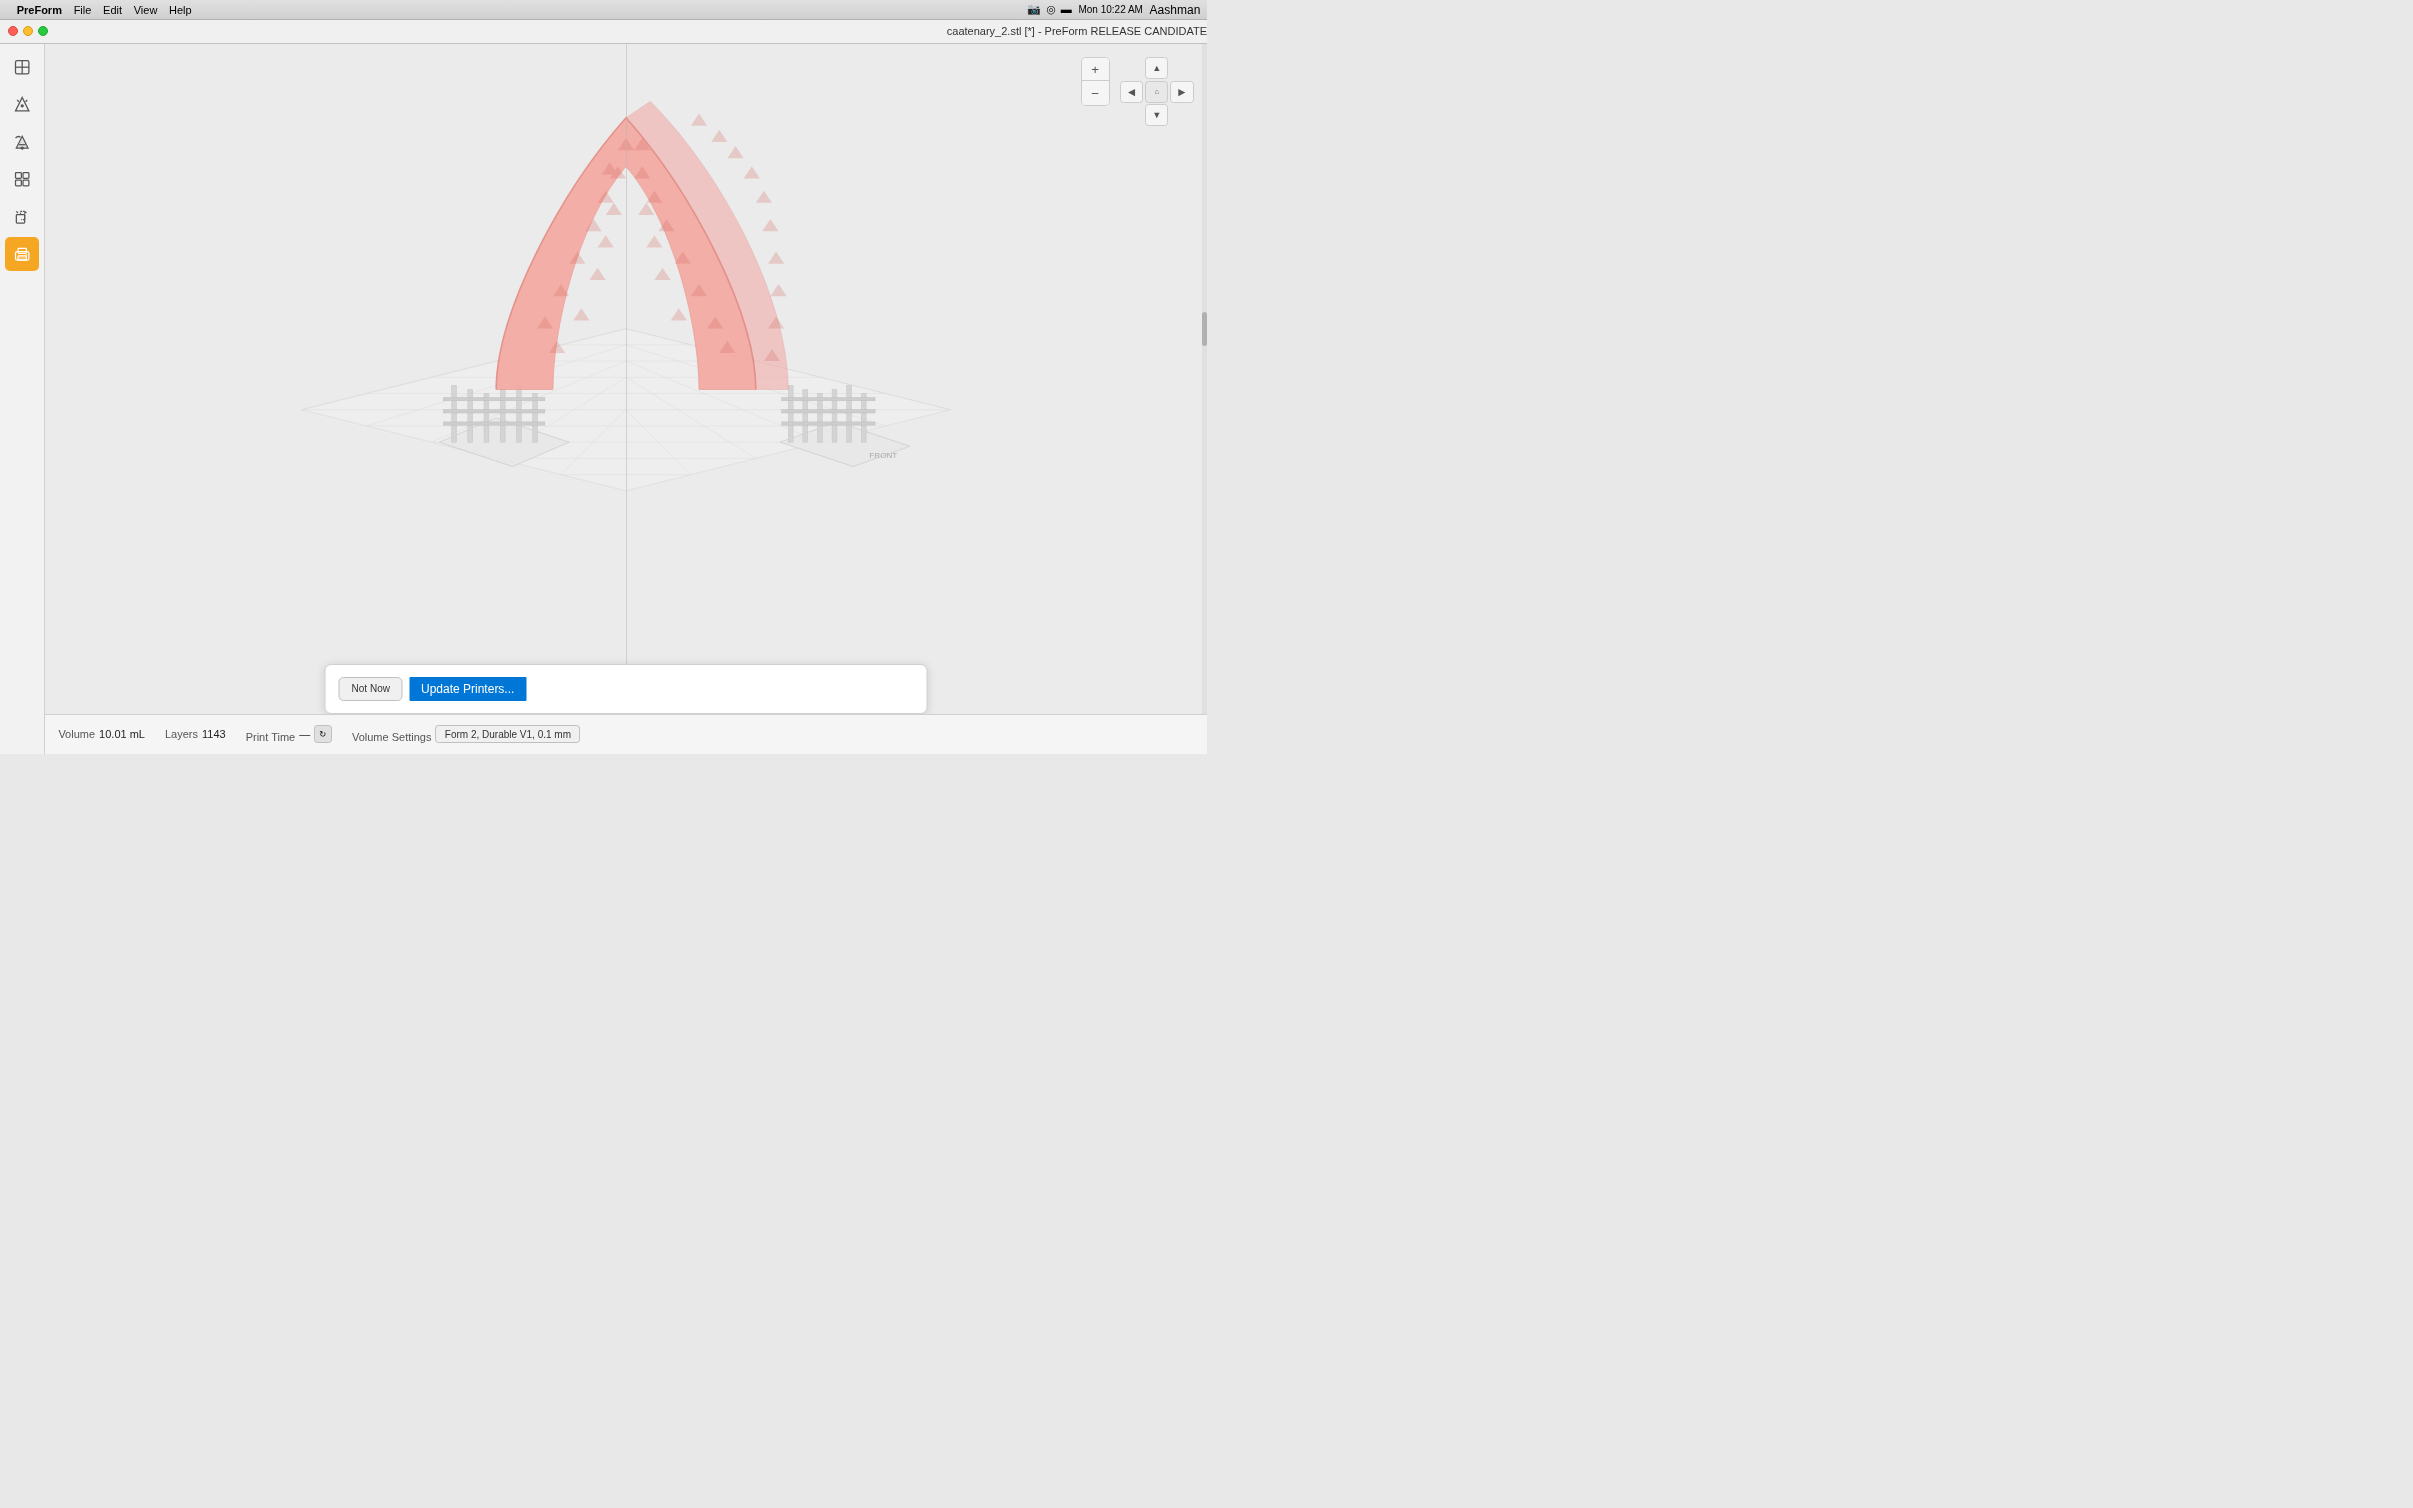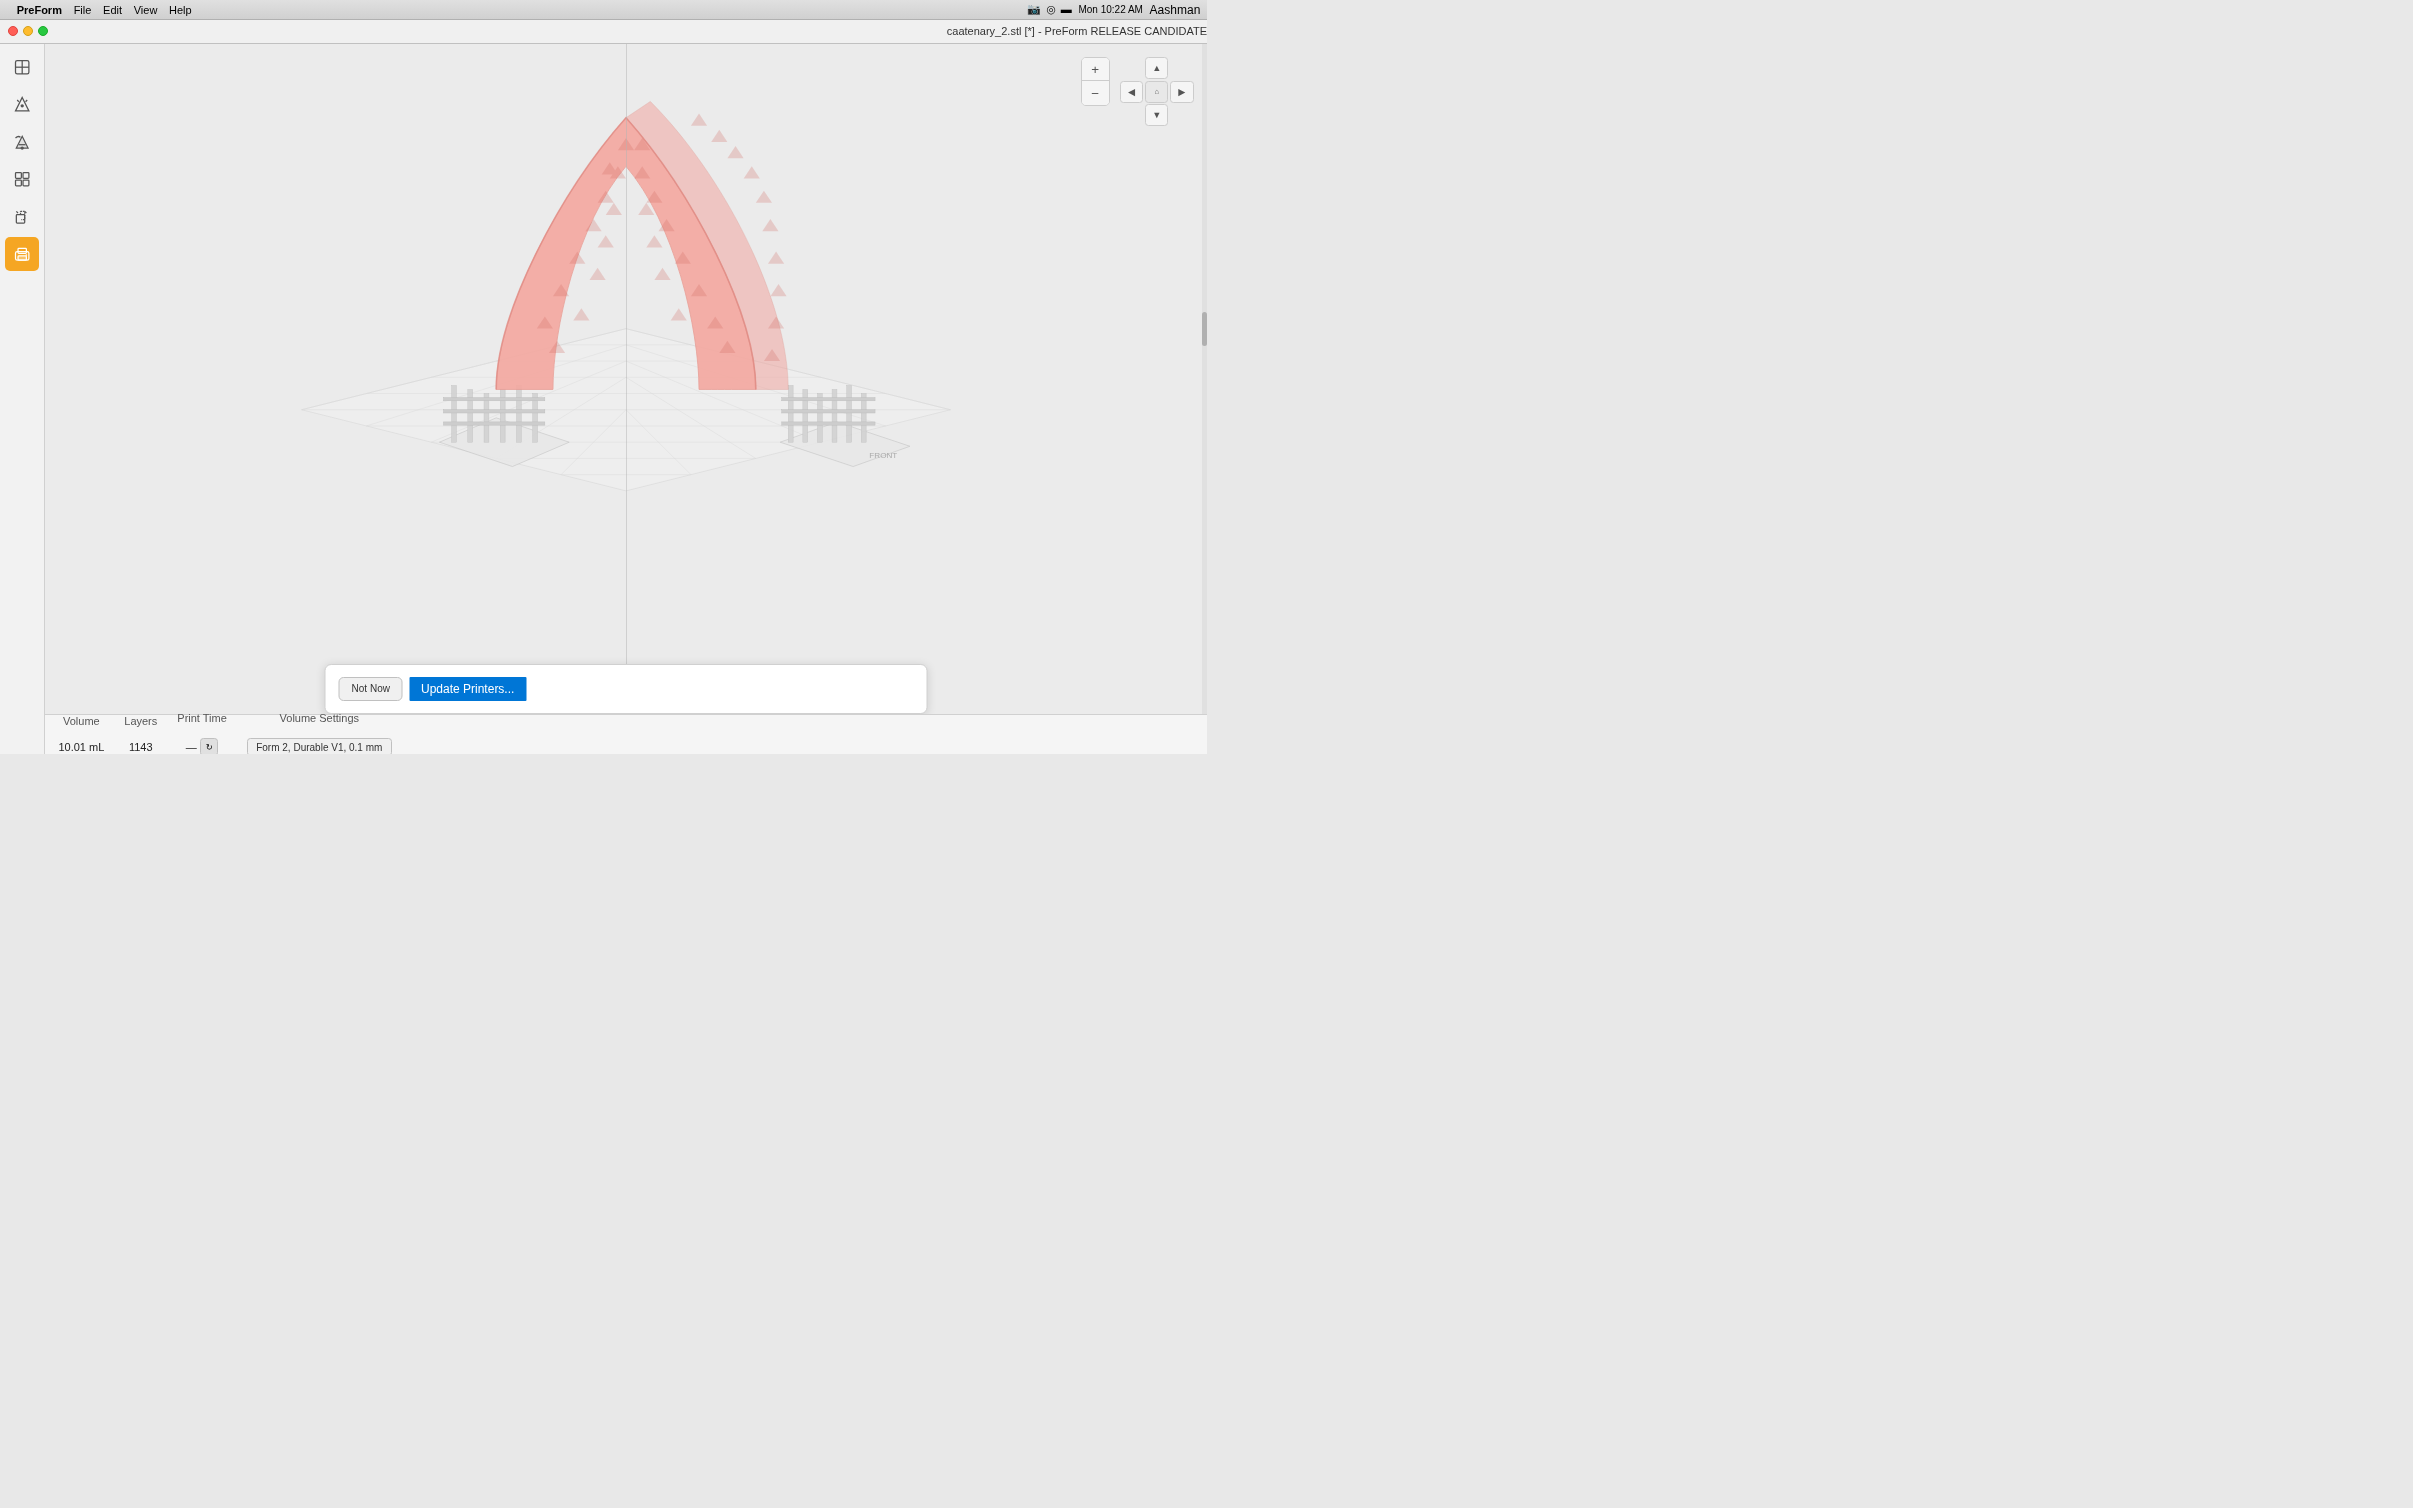--- a/index.html
+++ b/index.html
@@ -210,24 +210,23 @@
       background: #f5f5f5;
       border-top: 0.8px solid #d0d0d0;
       display: flex;
       align-items: center;
       padding: 0 13.4px;
       gap: 0;
       font-size: 11px;
     }
     .status-item {
       display: flex;
-      align-items: center;
-      gap: 14px;
+      align-items: flex-end;
+      gap: 4px;
       margin-right: 20px;
-      flex-direction: column;
     }
     .status-label {
       color: #555;
       font-weight: 500;
     }
     .status-value {
       color: #222;
     }
     .print-time-controls {
       display: flex;

